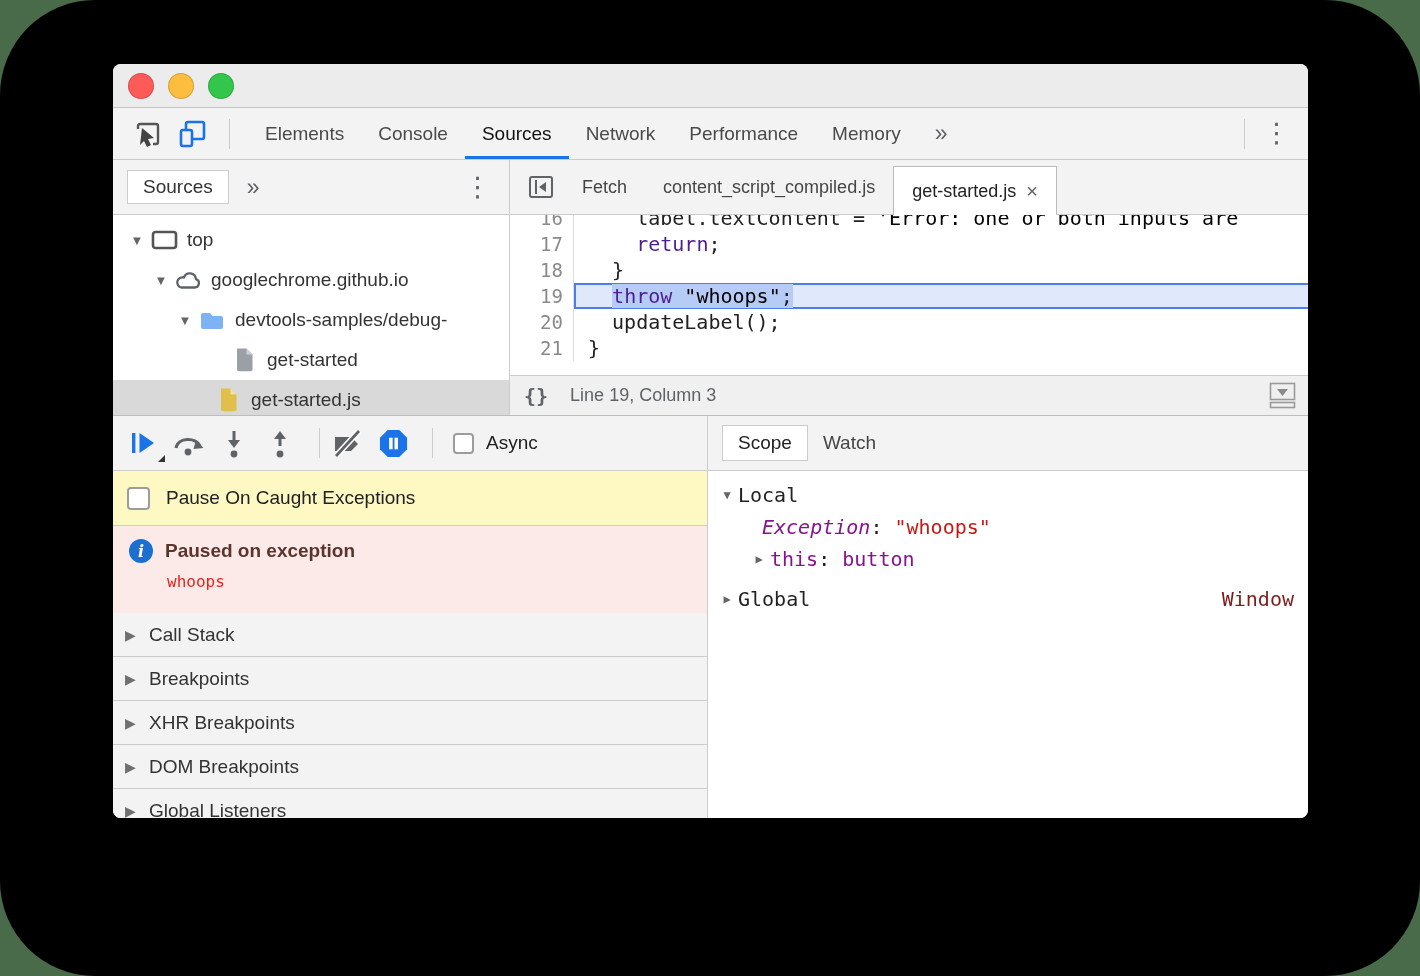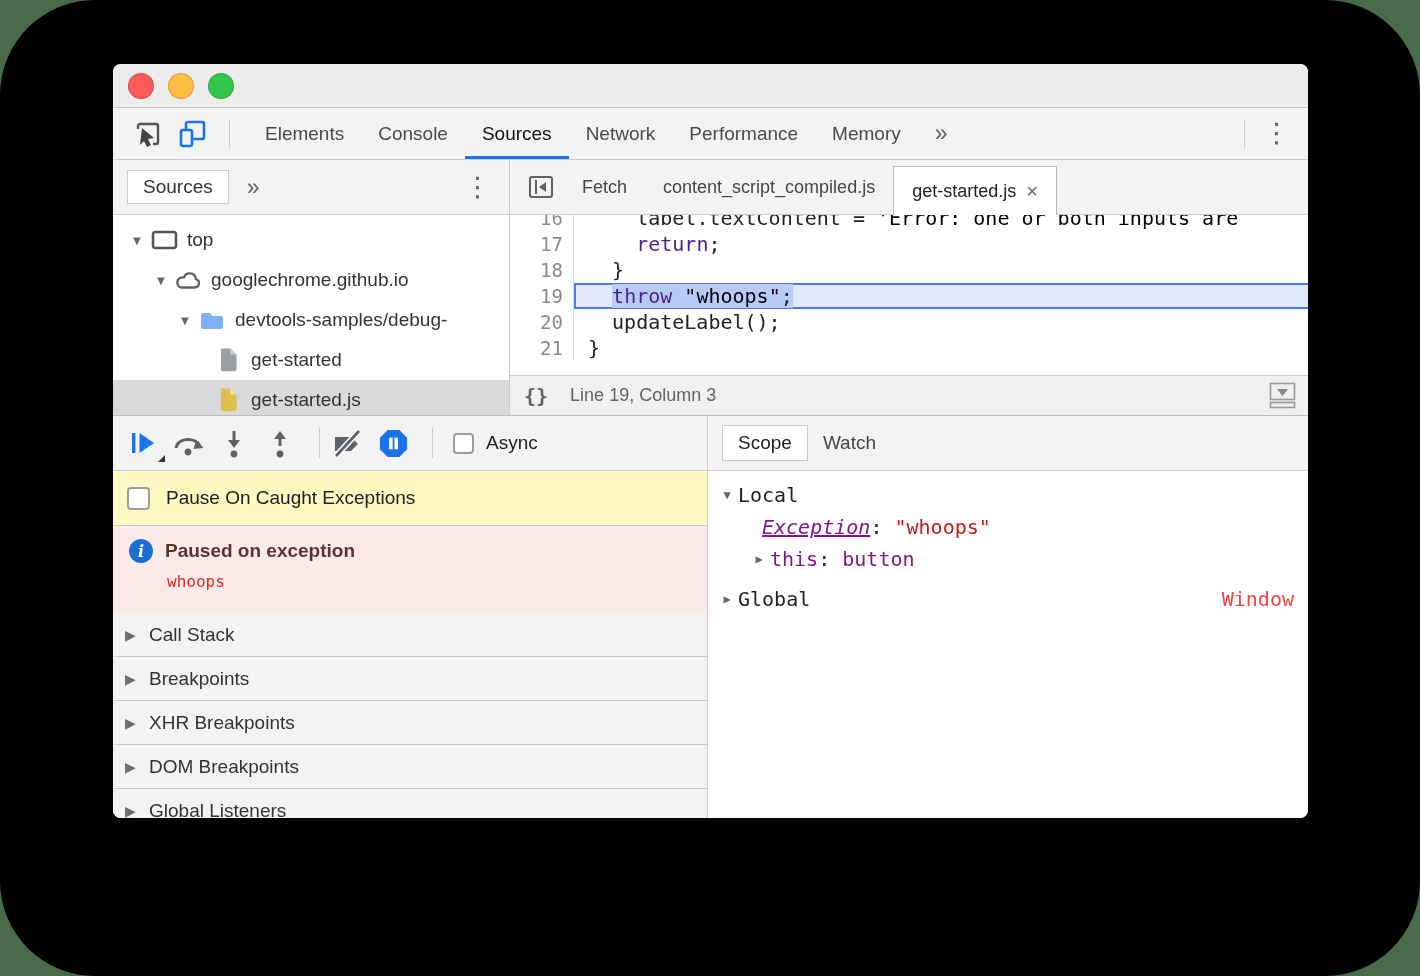--- a/index.html
+++ b/index.html
@@ -81,23 +81,23 @@
 
   
   .scope-panel{flex:1;display:flex;flex-direction:column;background:#fff;overflow:hidden;}
   .scope-tabs{height:55px;background:#f3f3f3;border-bottom:1px solid #ccc;display:flex;align-items:center;padding-left:14px;flex:none;}
   .stab{padding:6px 15px;color:#454545;}
   .stab.active{background:#fff;border:1px solid #ccc;color:#222;}
   .scope-body{flex:1;padding-top:8px;font-size:20px;}
   .srow{height:32px;display:flex;align-items:center;white-space:pre;}
   .srow .tarrow{font-size:12px;width:22px;}
   .sr-indent1{padding-left:8px;} .sr-indent2{padding-left:54px;} .sr-indent3{padding-left:40px;}
-  .purple{color:#881391;} .italic{font-style:italic;text-decoration:underline;} .red{color:#c41a16;} .dk{color:#222;}
+  .purple{color:#881391;} .italic{font-style:italic;} .red{color:#c41a16;} .dk{color:#222;}
   .sr-global{margin-top:8px;}
-  .win-val{margin-left:auto;padding-right:14px;color:#ef4444;}
+  .win-val{margin-left:auto;padding-right:14px;color:#7f1d1d;}
 
   svg{display:block;}
 </style>
 </head>
 <body>
 
 <div class="backdrop">
 <div class="window">
 
   <div class="titlebar">
@@ -168,21 +168,21 @@
         </div>
         <div class="trow" style="padding-left:60px;">
           <span class="tarrow">▼</span>
           <span class="ticon">
             <svg width="26" height="21" viewBox="0 0 26 21">
                   <path d="M2 5 a2 2 0 0 1 2-2 h7 l2.5 3 H22 a2 2 0 0 1 2 2 v9 a2 2 0 0 1-2 2 H4 a2 2 0 0 1-2-2 z" fill="#7db3f4"></path>
                 </svg>
           </span>
           <span class="tlabel">devtools-samples/debug-</span>
         </div>
-        <div class="trow" style="padding-left:100px;">
+        <div class="trow" style="padding-left:100px;margin-left:16px;">
           <span class="ticon">
             <svg width="21" height="26" viewBox="0 0 21 26">
                   <path d="M3 1.5 h9.5 L18.5 7.5 v15 a1.8 1.8 0 0 1-1.8 1.8 H4.8 A1.8 1.8 0 0 1 3 22.5 z" fill="#9aa0a6"></path>
                   <path d="M12.5 1.5 V7.5 H18.5 z" fill="#cdd1d6"></path>
                 </svg>
           </span>
           <span class="tlabel">get-started</span>
         </div>
         <div class="trow selected" style="padding-left:100px;">
           <span class="ticon">

